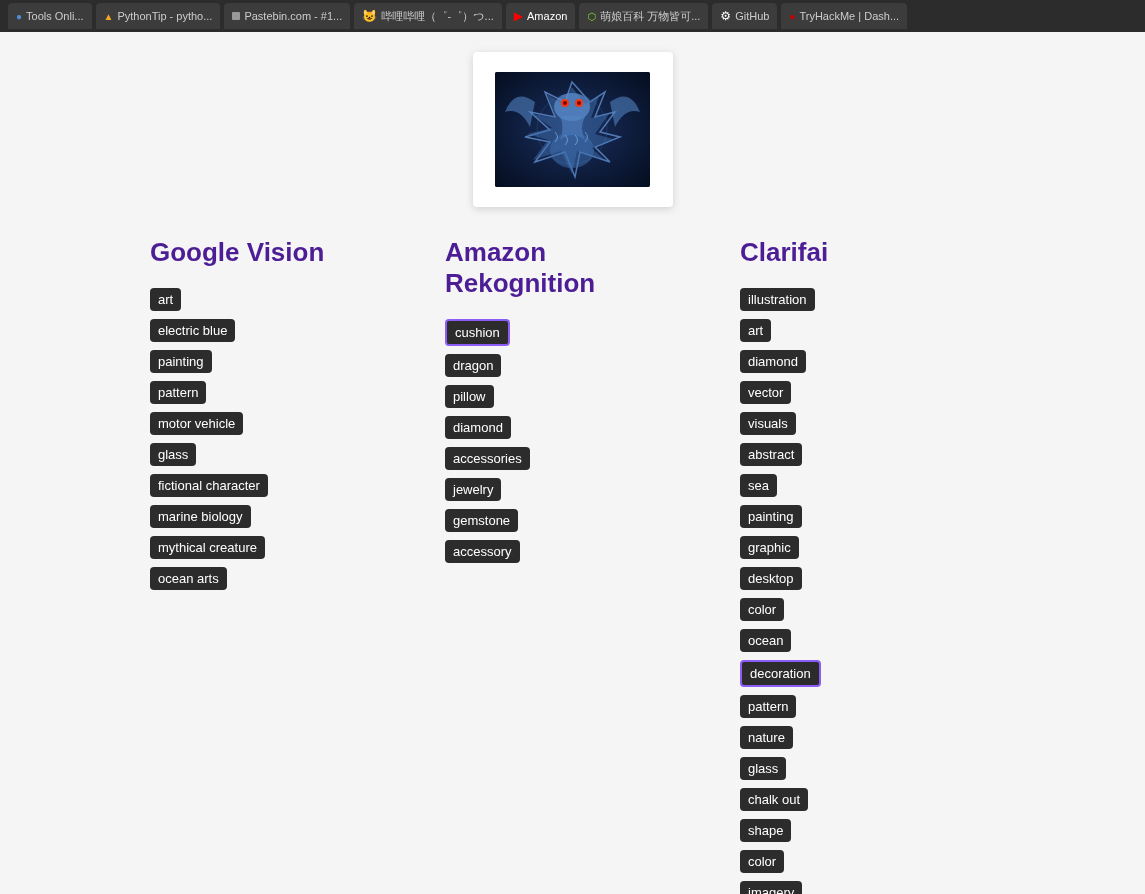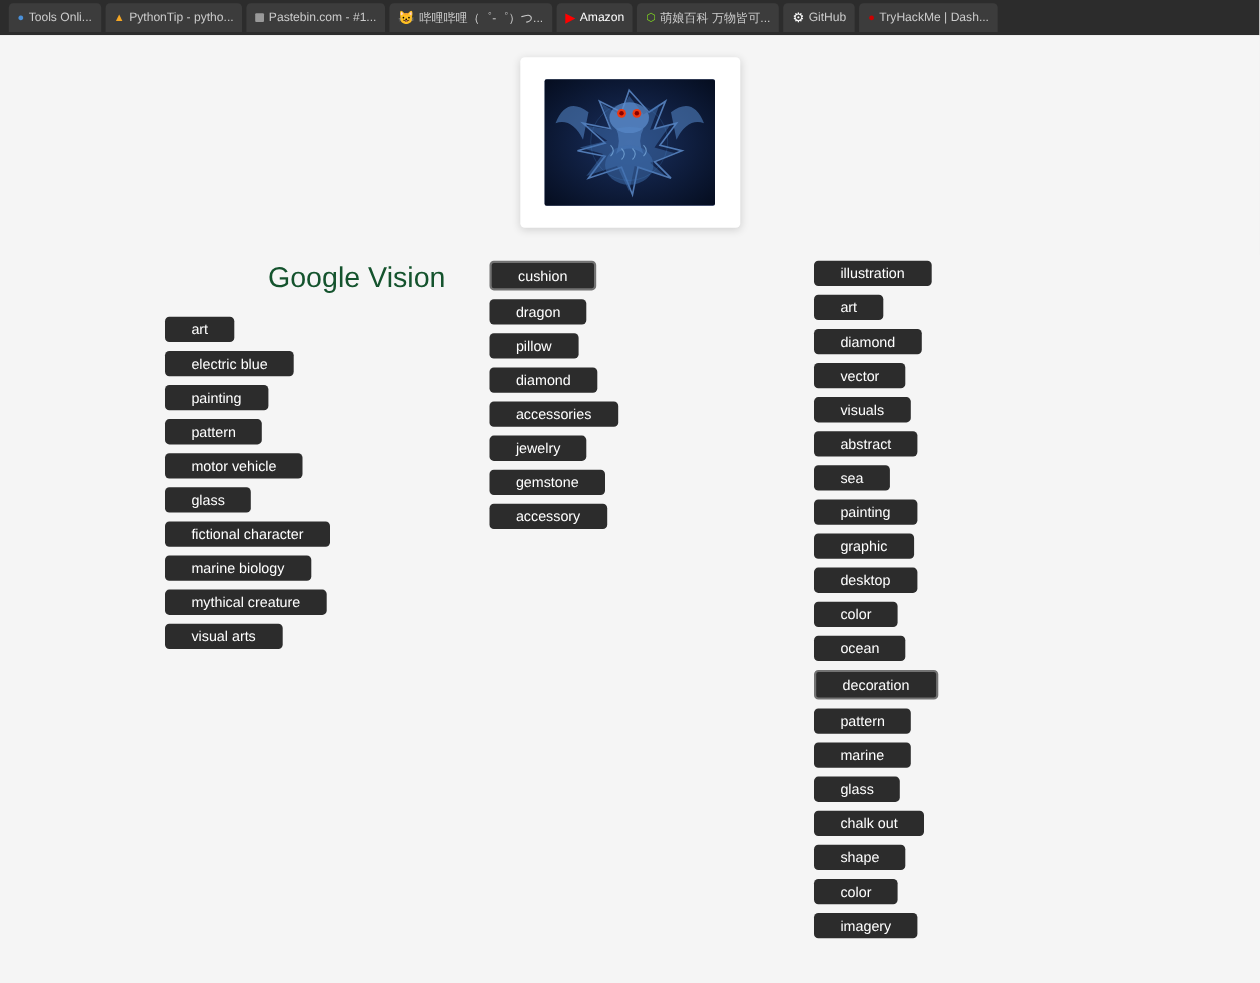--- a/index.html
+++ b/index.html
@@ -80,43 +80,42 @@
       justify-content: center;
       gap: 40px;
       padding: 0 150px;
       margin-bottom: 40px;
     }
     .labels-column {
       flex: 1;
     }
     .labels-title {
       font-size: 26px;
-      font-weight: normal;
-      color: #14532d;
+      font-weight: bold;
+      color: #4c1d95;
       margin-bottom: 20px;
-      text-align: right;
     }
     .labels-list {
       display: flex;
       flex-direction: column;
       gap: 8px;
       align-items: flex-start;
     }
     .label-tag {
       display: inline-block;
       background: #2c2c2c;
       color: #fff;
-      padding: 4px 24px;
+      padding: 4px 8px;
       border-radius: 4px;
       font-size: 13px;
       cursor: default;
     }
     .label-tag.blue-border {
       background: #2c2c2c;
-      border: 2px solid #737373;
+      border: 2px solid #8b5cf6;
     }
   </style>
 </head>
 <body>
 
 <div class="browser-bar">
   <div class="tab">
     <span style="color:#4a90d9; font-size:10px;">●</span>
     <span>Tools Onli...</span>
   </div>
@@ -200,54 +199,56 @@
       <div class="labels-list">
         <span class="label-tag">art</span>
         <span class="label-tag">electric blue</span>
         <span class="label-tag">painting</span>
         <span class="label-tag">pattern</span>
         <span class="label-tag">motor vehicle</span>
         <span class="label-tag">glass</span>
         <span class="label-tag">fictional character</span>
         <span class="label-tag">marine biology</span>
         <span class="label-tag">mythical creature</span>
-        <span class="label-tag">visual arts</span>
+        <span class="label-tag">ocean arts</span>
       </div>
     </div>
 
     <div class="labels-column">
+      <div class="labels-title">Amazon Rekognition</div>
       <div class="labels-list">
         <span class="label-tag blue-border">cushion</span>
         <span class="label-tag">dragon</span>
         <span class="label-tag">pillow</span>
         <span class="label-tag">diamond</span>
         <span class="label-tag">accessories</span>
         <span class="label-tag">jewelry</span>
         <span class="label-tag">gemstone</span>
         <span class="label-tag">accessory</span>
       </div>
     </div>
 
     <div class="labels-column">
+      <div class="labels-title">Clarifai</div>
       <div class="labels-list">
         <span class="label-tag">illustration</span>
         <span class="label-tag">art</span>
         <span class="label-tag">diamond</span>
         <span class="label-tag">vector</span>
         <span class="label-tag">visuals</span>
         <span class="label-tag">abstract</span>
         <span class="label-tag">sea</span>
         <span class="label-tag">painting</span>
         <span class="label-tag">graphic</span>
         <span class="label-tag">desktop</span>
         <span class="label-tag">color</span>
         <span class="label-tag">ocean</span>
         <span class="label-tag blue-border">decoration</span>
         <span class="label-tag">pattern</span>
-        <span class="label-tag">marine</span>
+        <span class="label-tag">nature</span>
         <span class="label-tag">glass</span>
         <span class="label-tag">chalk out</span>
         <span class="label-tag">shape</span>
         <span class="label-tag">color</span>
         <span class="label-tag">imagery</span>
       </div>
     </div>
 
   </div>
 

